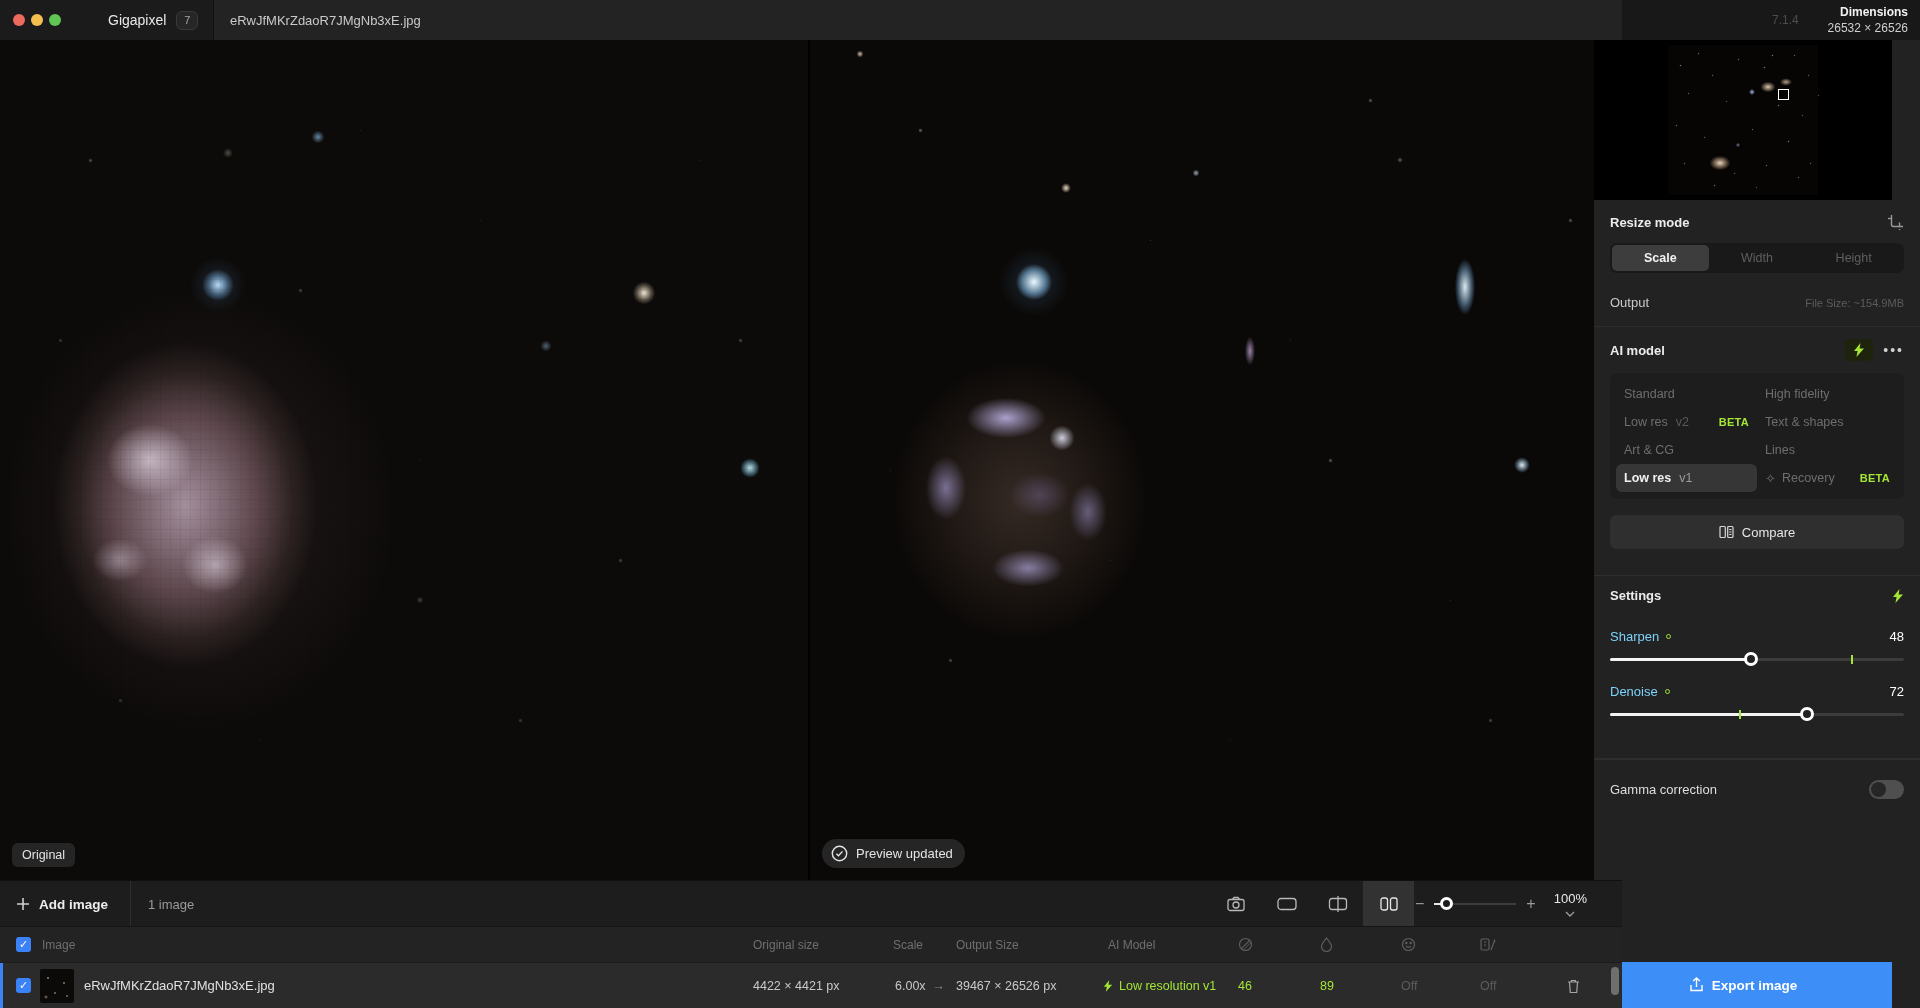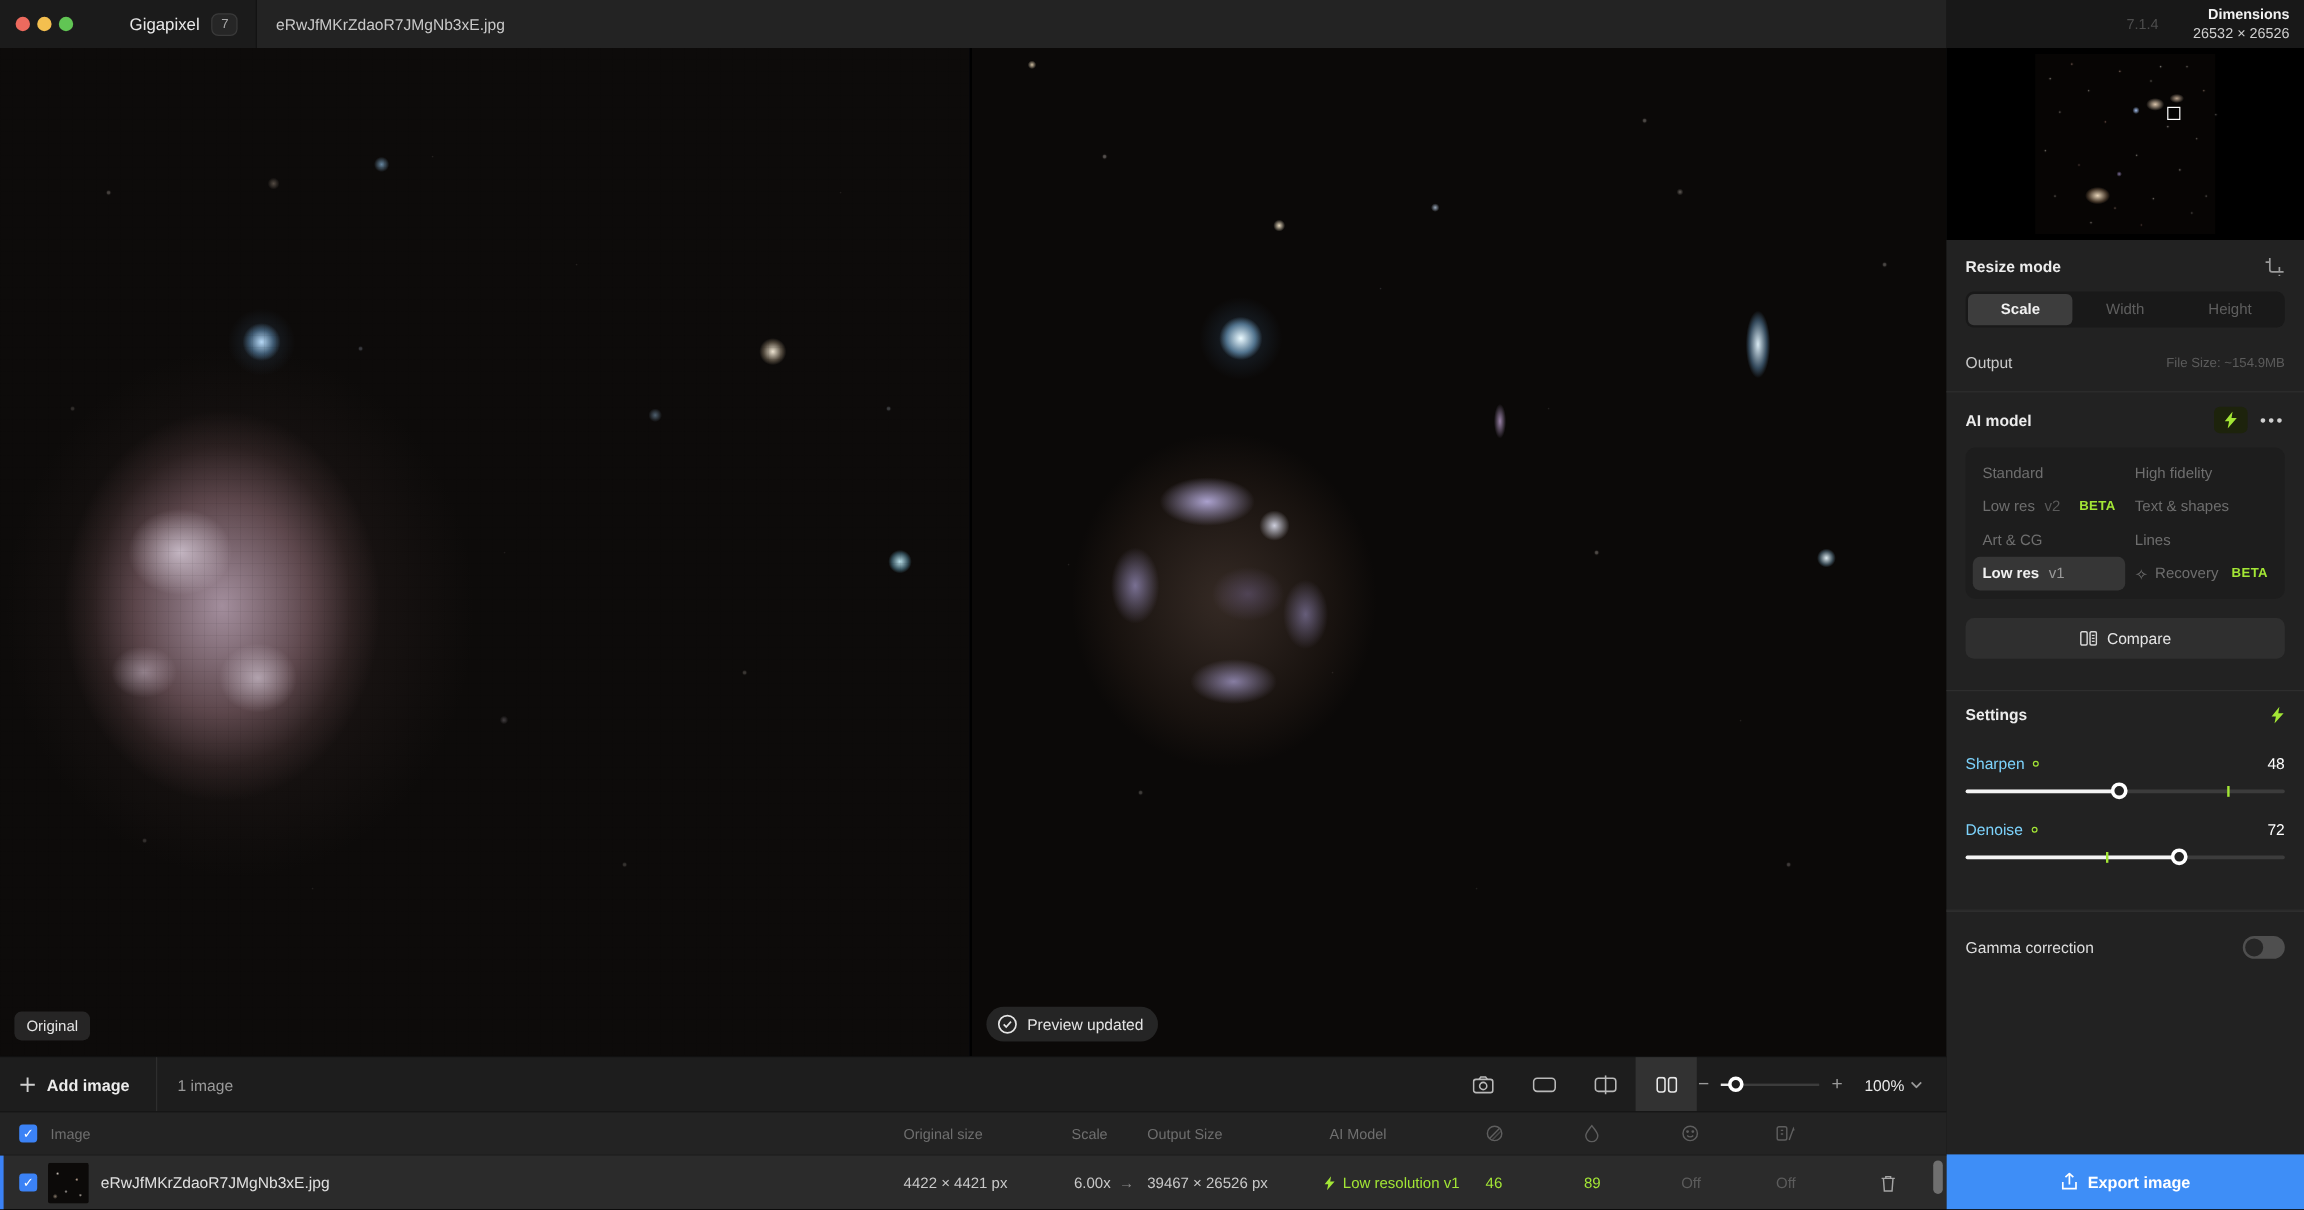--- a/index.html
+++ b/index.html
@@ -18,21 +18,21 @@
   .file-tab { position:absolute; left:213px; top:0; width:1409px; height:40px; background:#232323; display:flex; align-items:center; padding-left:16px; color:#c9c9c9; font-size:13px; border-left:1px solid #111; }
   .tb-right { position:absolute; right:0; top:0; width:298px; height:40px; background:#181818; }
   .app-version { position:absolute; left:150px; top:13px; color:#4d4d4d; font-size:12px; }
   .dims { position:absolute; right:12px; top:4px; text-align:right; }
   .dims .d1 { color:#f2f2f2; font-size:12px; font-weight:700; line-height:16px; }
   .dims .d2 { color:#cfcfcf; font-size:12px; line-height:16px; }
 
   
   .canvas { position:absolute; left:0; top:40px; width:1622px; height:840px; background:#0b0908; }
   .pane { position:absolute; top:0; height:840px; overflow:hidden; }
-  .pane-left { left:0; width:808px; background:#0f172a; }
+  .pane-left { left:0; width:808px; background:#14b8a6; }
   .pane-right { left:808px; width:814px; background:#0b0908; border-left:2px solid #000; }
   .sky { position:absolute; inset:0; }
   .sky-left {
     background:
       radial-gradient(circle 22px at 218px 245px, rgba(190,225,255,.95), rgba(120,180,230,.40) 45%, transparent 72%),
       radial-gradient(circle 40px at 218px 245px, rgba(90,140,190,.22), transparent 70%),
       radial-gradient(circle 9px  at 318px 97px,  rgba(150,200,240,.65), transparent 70%),
       radial-gradient(circle 7px  at 228px 113px, rgba(215,195,175,.35), transparent 70%),
       radial-gradient(circle 15px at 644px 253px, rgba(255,245,225,.92), rgba(190,170,140,.35) 52%, transparent 75%),
       radial-gradient(circle 8px  at 546px 306px, rgba(160,200,235,.45), transparent 70%),
@@ -84,21 +84,21 @@
     140px 620px 1px 1px rgba(200,195,190,.3), 420px 700px 1px 0 rgba(190,185,180,.3),
     760px 180px 1px 1px rgba(205,200,195,.35), 80px 430px 1px 0 rgba(195,185,180,.3),
     560px 60px 1px 1px rgba(215,205,200,.35), 300px 520px 1px 0 rgba(185,175,170,.3),
     680px 680px 1px 1px rgba(200,190,185,.3), 480px 300px 1px 0 rgba(195,190,185,.3); }
 
   .float-badge { position:absolute; display:flex; align-items:center; gap:8px; background:rgba(40,40,40,.92); color:#e4e4e4; border-radius:6px; font-size:12.5px; }
   .badge-original { left:12px; top:803px; padding:5px 10px; }
   .badge-preview  { left:12px; top:799px; padding:6px 12px 6px 9px; border-radius:16px; font-size:13px; }
 
   
-  .panel { position:absolute; right:0; top:40px; width:298px; height:968px; background:#222222; }
+  .panel { position:absolute; right:0; top:40px; width:326px; height:968px; background:#222222; }
   .navigator { position:relative; width:298px; height:160px; background:#000; }
   .nav-thumb { position:absolute; left:74px; top:5px; width:150px; height:150px; background:
       radial-gradient(ellipse 13px 9px at 52px 118px, rgba(255,235,205,.9), rgba(150,120,90,.4) 60%, transparent 80%),
       radial-gradient(ellipse 10px 7px at 100px 42px, rgba(255,230,200,.85), transparent 75%),
       radial-gradient(ellipse 8px 5px at 118px 37px, rgba(255,225,195,.7), transparent 75%),
       radial-gradient(circle 4px at 84px 47px, rgba(170,200,250,.95), transparent 75%),
       radial-gradient(circle 3px at 70px 100px, rgba(200,180,255,.6), transparent 75%),
       #070504; }
   .nav-stars { position:absolute; left:0; top:0; width:1px; height:1px; box-shadow:
     12px 20px 1px 0 rgba(230,220,210,.8), 30px 8px 1px 0 rgba(255,200,180,.7), 44px 30px 1px 0 rgba(220,210,200,.7),
@@ -160,21 +160,21 @@
   .tool-divider { position:absolute; left:130px; top:0; width:1px; height:46px; background:#2e2e2e; }
   .img-count { position:absolute; left:148px; top:0; height:46px; display:flex; align-items:center; color:#9a9a9a; font-size:13px; }
   .view-icons { position:absolute; left:1210px; top:0; height:46px; display:flex; align-items:center; }
   .view-btn { width:51px; height:46px; display:flex; align-items:center; justify-content:center; color:#b9b9b9; }
   .view-btn.active { background:#323232; }
   .zoom-ctrl { position:absolute; left:1415px; top:0; height:46px; display:flex; align-items:center; gap:10px; color:#9a9a9a; }
   .zoom-track { position:relative; width:82px; height:14px; }
   .zoom-track .rail { position:absolute; left:0; right:0; top:6px; height:2px; background:#3c3c3c; }
   .zoom-track .zfill { position:absolute; left:0; width:14%; top:6px; height:2px; background:#e8e8e8; }
   .zoom-track .zhandle { position:absolute; left:14%; top:0; width:13px; height:13px; border-radius:50%; background:#1d1d1d; border:3px solid #fff; transform:translateX(-6px); }
-  .zoom-pct { display:flex; align-items:center; gap:5px; color:#e8e8e8; font-size:13px; margin-left:8px; }
+  .zoom-pct { display:flex; align-items:center; gap:5px; color:#e8e8e8; font-size:13px; margin-left:8px;flex-direction:column; }
 
   
   .thead { position:absolute; left:0; top:926px; width:1622px; height:36px; background:#232323; border-top:1px solid #151515; }
   .trow  { position:absolute; left:0; top:962px; width:1622px; height:46px; background:#2b2b2b; border-top:1px solid #1d1d1d; }
   .row-accent { position:absolute; left:0; top:0; width:3px; height:46px; background:#3b82f6; }
   .cell { position:absolute; display:flex; align-items:center; height:100%; font-size:12.5px; }
   .th { color:#6f6f6f; font-size:12px; }
   .checkbox { width:15px; height:15px; border-radius:3px; background:#3b82f6; color:#fff; font-size:11px; display:flex; align-items:center; justify-content:center; }
   .row-thumb { position:absolute; left:40px; top:6px; width:34px; height:34px; border-radius:2px; background:
       radial-gradient(circle 2px at 8px 9px, rgba(230,220,210,.9), transparent 70%),

